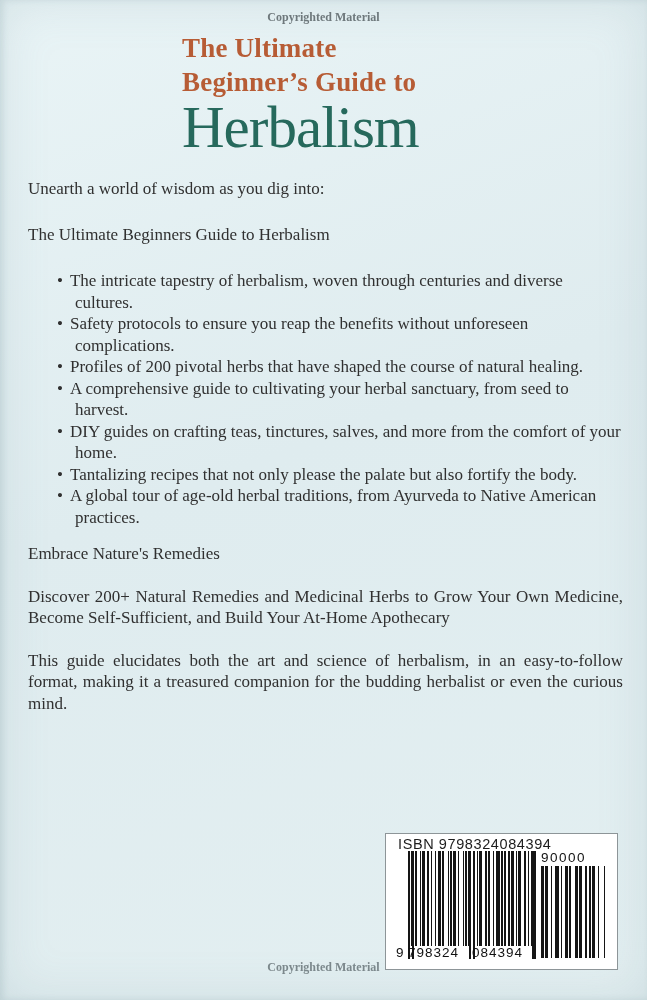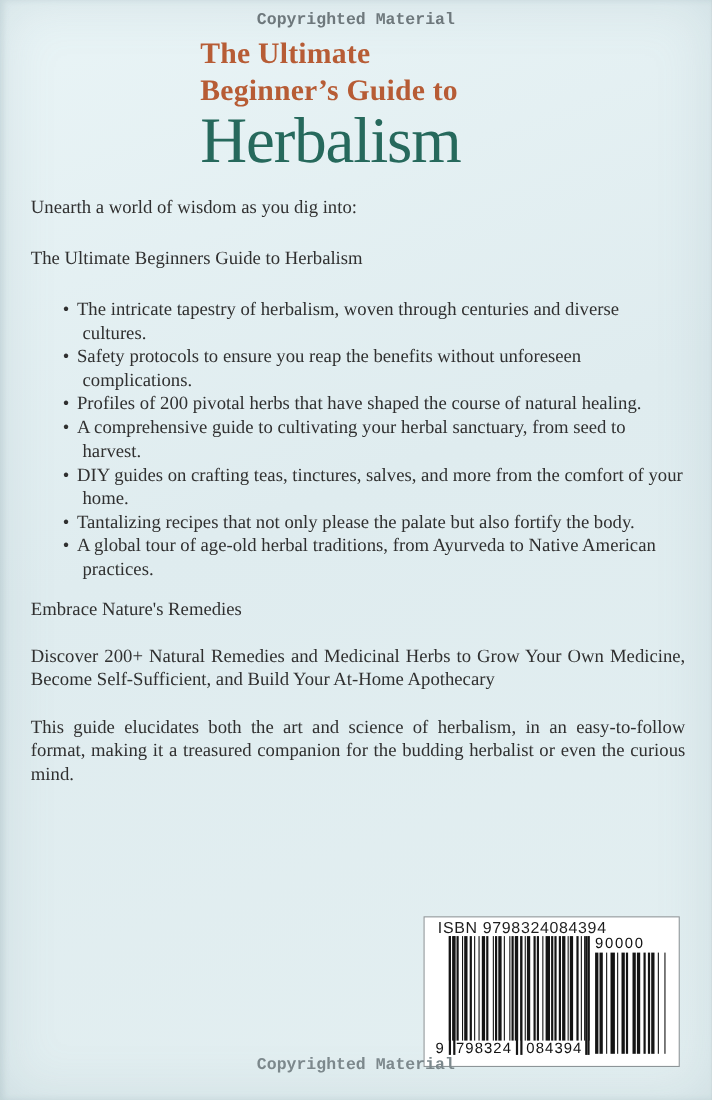--- a/index.html
+++ b/index.html
@@ -4,22 +4,22 @@
 <style>
   html,body{margin:0;padding:0;background:#cfd9dc;}
   .cover{
     position:relative;width:647px;height:1000px;overflow:hidden;
     background:linear-gradient(160deg,#e9f4f6 0%,#dfecef 45%,#e3eff1 100%);
     box-shadow:inset 0 0 50px rgba(110,145,155,.18), inset 3px 0 6px rgba(90,120,130,.15);
     font-family:"Liberation Serif","DejaVu Serif",serif;
   }
   .copyright{
     position:absolute;left:50%;transform:translateX(-50%);
-    font-family:Liberation Mono, monospace;
-    font-size:15px;font-weight:700;color:#6e787c;white-space:nowrap;
+    font-family:Liberation Serif, serif;
+    font-size:12px;font-weight:700;color:#6e787c;white-space:nowrap;
   }
   .copyright.top{top:10px;}
   .copyright.bottom{top:960px;z-index:3;color:#7c888c;}
   .title-block{position:absolute;left:182px;top:31px;}
   .t-accent{
     font-size:27px;line-height:34px;font-weight:700;color:#b75c35;
     letter-spacing:.2px;
   }
   .t-main{
     font-size:59px;line-height:60px;font-weight:400;color:#26695c;
@@ -50,21 +50,21 @@
   .bars .bar{background:#151515;}
   .bars .space{background:transparent;}
   .guards{position:absolute;left:12px;top:0;width:128px;height:108px;pointer-events:none;}
   .guards div{position:absolute;top:0;width:2px;height:108px;background:#151515;}
   .bc-digits{
     position:absolute;left:0;top:94px;width:140px;height:17px;display:flex;
     font-family:"Liberation Sans","DejaVu Sans",sans-serif;font-size:13.5px;color:#111;
     letter-spacing:1px;
   }
   .bc-digits .d9{width:12px;}
-  .bc-digits .grp{flex:1;text-align:center;}
+  .bc-digits .grp{flex:1;}
   .bc-right{position:absolute;left:155px;top:17px;width:44px;}
   .bc-right .price{
     text-align:center;font-family:"Liberation Sans","DejaVu Sans",sans-serif;
     font-size:13.5px;color:#111;letter-spacing:1.5px;height:15px;line-height:14px;
   }
   .bc-right .bars{display:flex;width:64px;height:92px;}
 </style>
 </head>
 <body>
 

